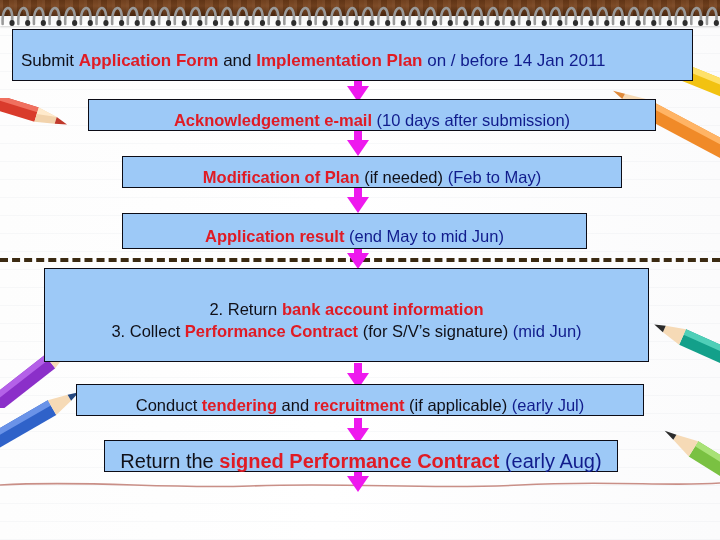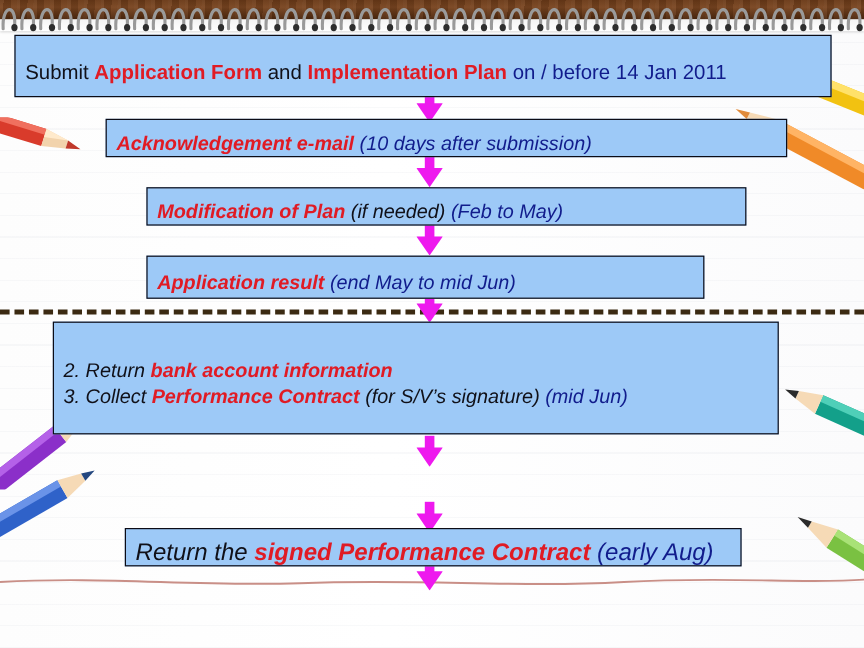--- a/index.html
+++ b/index.html
@@ -31,21 +31,21 @@
   
   .box{position:absolute;background:#9DC9F7;border:1.6px solid #0c0c16;
        box-sizing:border-box;display:flex;align-items:center;justify-content:center;
        color:#101018;line-height:1.28;}
   .box .inner{padding:0 8px;width:100%;margin-top:11px;}
   .b-left{justify-content:flex-start;text-align:left;}
   .r{color:#E01B24;font-weight:bold;}
   .n{color:#111C8C;}
   .k{color:#101018;}
   .line{display:block;}
-  .l-center{font-style:italic;}
+  .l-center{text-align:center;}
 
   
   .arrow{position:absolute;width:22px;height:26px;}
 
   
   .divider{position:absolute;left:0;width:720px;height:0;
            border-top:4px dashed #3b2a12;}
   
   .wave{position:absolute;left:0;width:720px;height:14px;}
 
@@ -280,20 +280,25 @@
       </div>
   </div>
 
   <div class="box" style="left:44px;top:268px;width:605px;height:94px;font-size:16.5px">
     <div class="inner l-center">
         <span class="line"><span class="k">2.  Return </span><span class="r">bank account information</span></span>
         <span class="line"><span class="k">3.  Collect </span><span class="r">Performance Contract</span><span class="k"> (for S/V’s signature) </span><span class="n"> (mid Jun)</span></span>
       </div>
   </div>
 
+  <div class="box" style="left:76px;top:384px;width:568px;height:32px;font-size:16.5px">
+    <div class="inner l-center">
+        <span class="line"><span class="k">Conduct </span><span class="r">tendering</span><span class="k"> and </span><span class="r">recruitment</span><span class="k"> (if applicable)</span><span class="n"> (early Jul)</span></span>
+      </div>
+  </div>
 
   <div class="box" style="left:104px;top:440px;width:514px;height:32px;font-size:20px">
     <div class="inner l-center">
         <span class="line"><span class="k">Return the </span><span class="r">signed Performance Contract</span><span class="n">  (early Aug)</span></span>
       </div>
   </div>
 
 
 </div>
 

